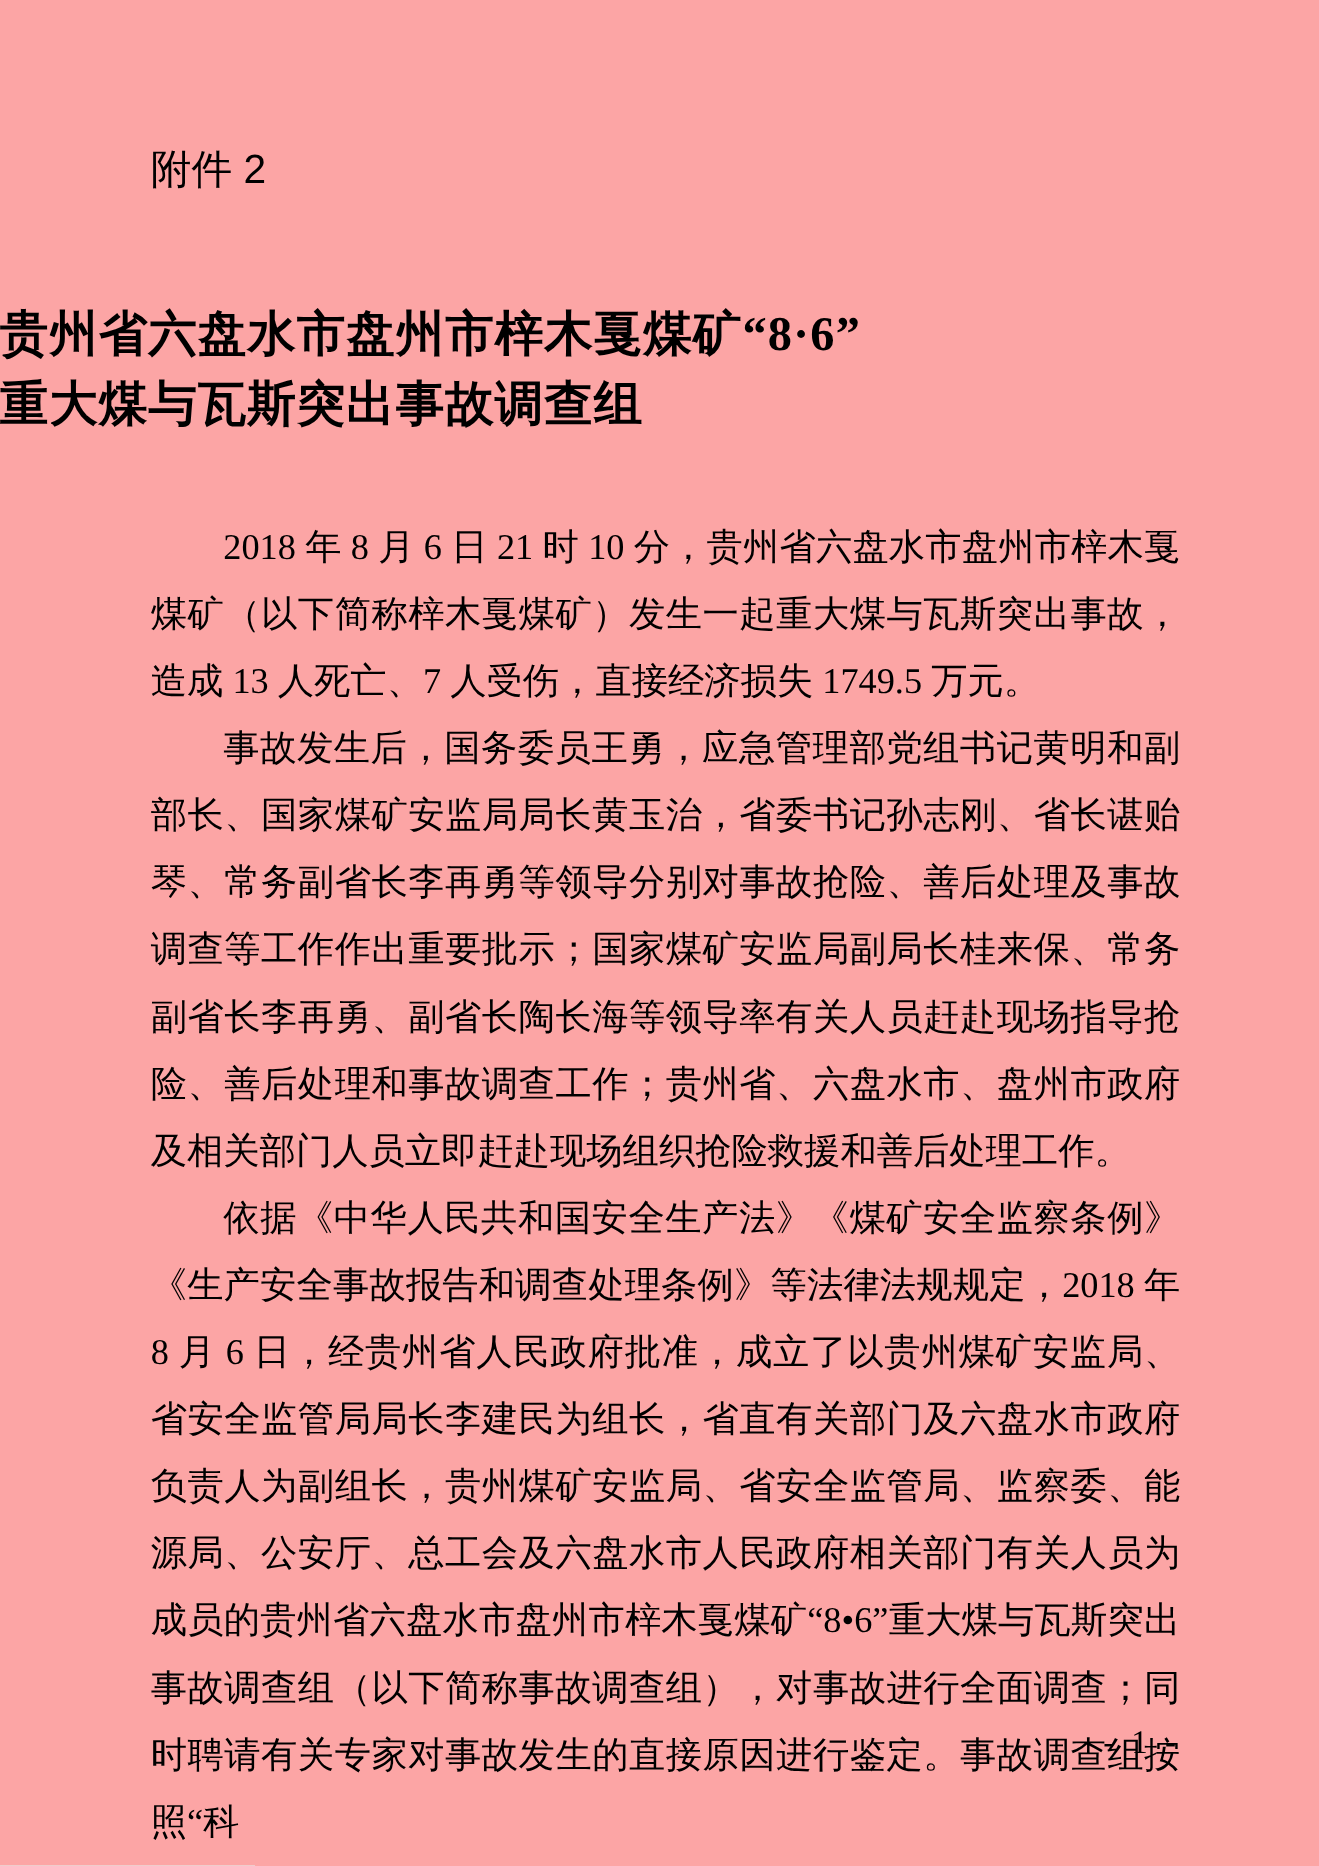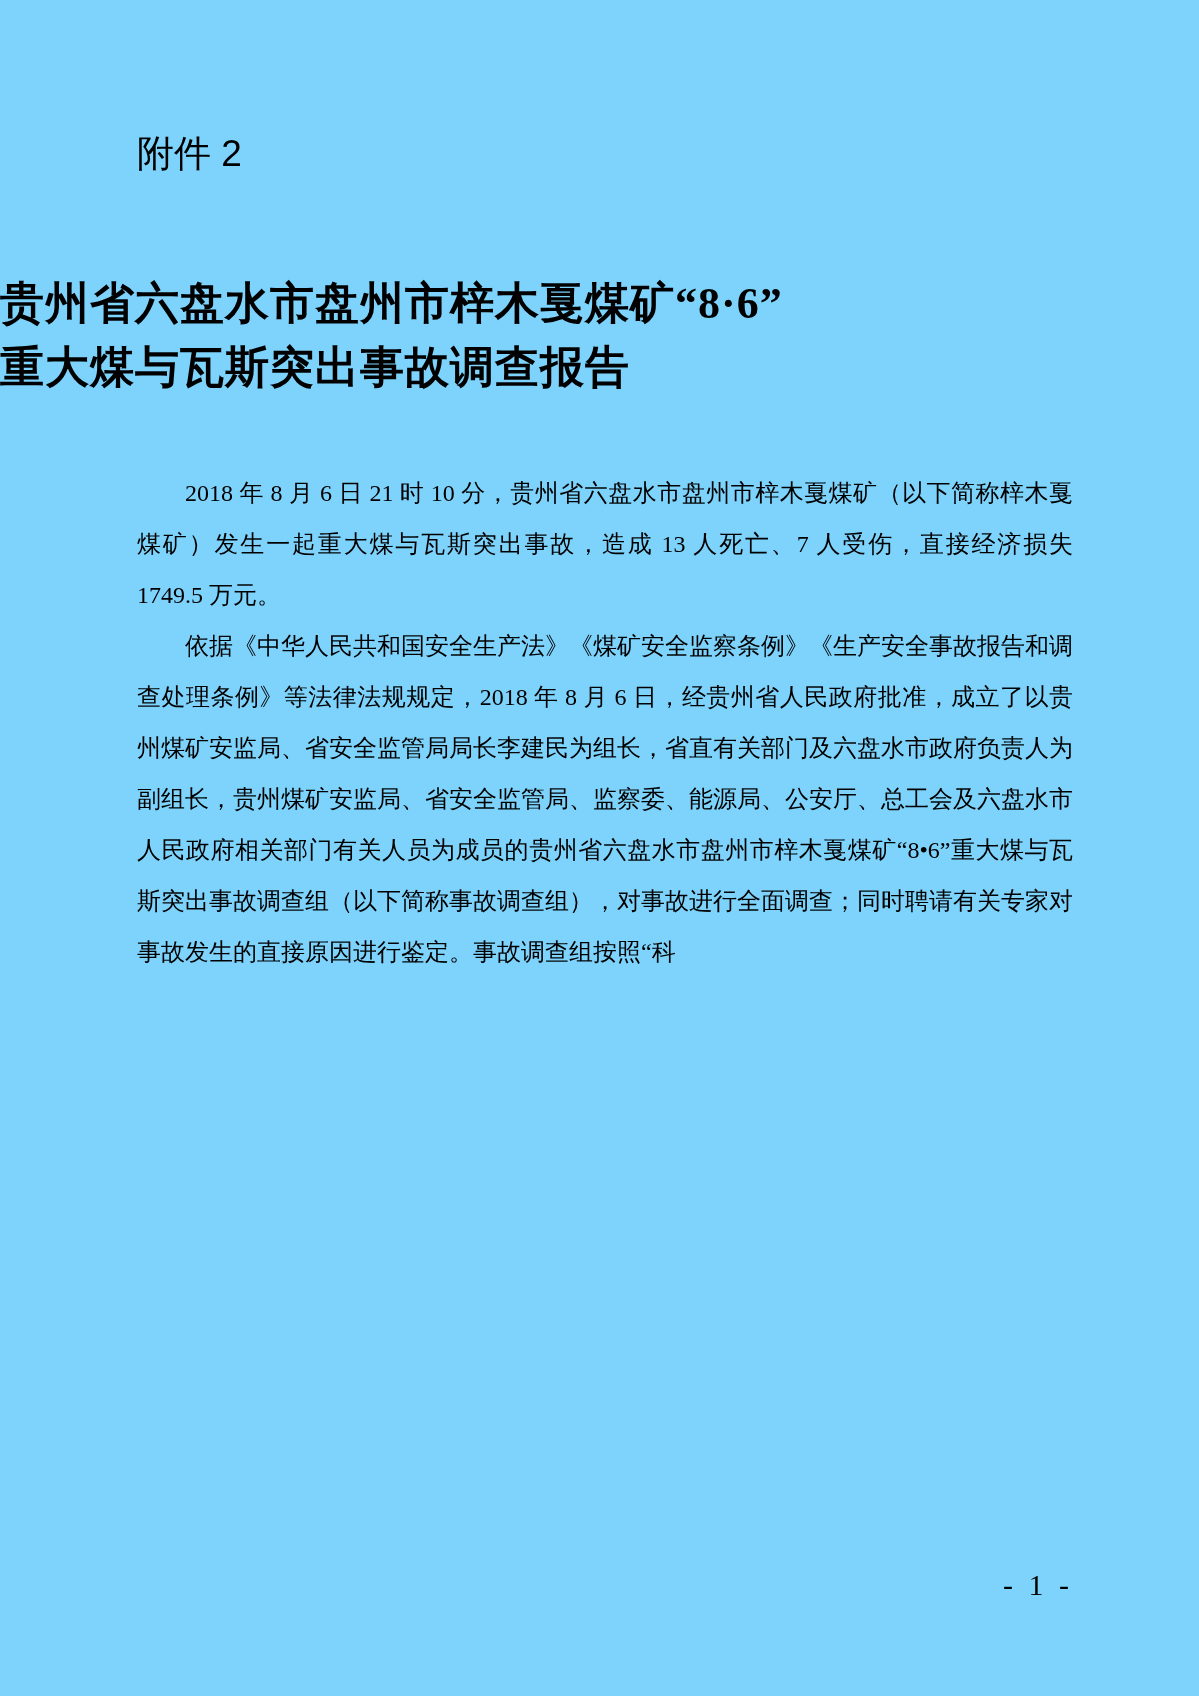--- a/index.html
+++ b/index.html
@@ -4,21 +4,21 @@
 <style>
   * { margin: 0; padding: 0; box-sizing: border-box; }
   html, body { background: #e8e8e8; }
   body { font-family: "Liberation Serif", "DejaVu Serif", serif; }
 
   .page {
     position: relative;
     width: 1199px;
     height: 1696px;
     margin: 0 auto;
-    background: #7dd3fc;
+    background: #fca5a5;
     color: #000000;
     overflow: hidden;
     padding-left: 11px;
   }
 
   .attachment-label {
     position: absolute;
     left: 137px;
     top: 131px;
     font-size: 37px;
@@ -39,22 +39,22 @@
     line-height: 64px;
     letter-spacing: 1px;
     color: #000000;
   }
 
   .doc-body {
     position: absolute;
     left: 137px;
     top: 468px;
     width: 936px;
-    font-size: 24px;
-    line-height: 51px;
+    font-size: 33px;
+    line-height: 61px;
     text-align: justify;
     text-justify: inter-character;
     color: #000000;
   }
 
   .doc-body p {
     text-indent: 2em;
     margin: 0;
   }
 
@@ -71,23 +71,24 @@
 </style>
 </head>
 <body>
 
 <div class="page">
 
   <div class="attachment-label">附件 2</div>
 
   <div class="doc-title">
     <div>贵州省六盘水市盘州市梓木戛煤矿“8·6”</div>
-    <div>重大煤与瓦斯突出事故调查报告</div>
+    <div>重大煤与瓦斯突出事故调查组</div>
   </div>
 
   <div class="doc-body">
     <p>2018 年 8 月 6 日 21 时 10 分，贵州省六盘水市盘州市梓木戛煤矿（以下简称梓木戛煤矿）发生一起重大煤与瓦斯突出事故，造成 13 人死亡、7 人受伤，直接经济损失 1749.5 万元。</p>
+    <p>事故发生后，国务委员王勇，应急管理部党组书记黄明和副部长、国家煤矿安监局局长黄玉治，省委书记孙志刚、省长谌贻琴、常务副省长李再勇等领导分别对事故抢险、善后处理及事故调查等工作作出重要批示；国家煤矿安监局副局长桂来保、常务副省长李再勇、副省长陶长海等领导率有关人员赶赴现场指导抢险、善后处理和事故调查工作；贵州省、六盘水市、盘州市政府及相关部门人员立即赶赴现场组织抢险救援和善后处理工作。</p>
     <p>依据《中华人民共和国安全生产法》《煤矿安全监察条例》《生产安全事故报告和调查处理条例》等法律法规规定，2018 年 8 月 6 日，经贵州省人民政府批准，成立了以贵州煤矿安监局、省安全监管局局长李建民为组长，省直有关部门及六盘水市政府负责人为副组长，贵州煤矿安监局、省安全监管局、监察委、能源局、公安厅、总工会及六盘水市人民政府相关部门有关人员为成员的贵州省六盘水市盘州市梓木戛煤矿“8•6”重大煤与瓦斯突出事故调查组（以下简称事故调查组），对事故进行全面调查；同时聘请有关专家对事故发生的直接原因进行鉴定。事故调查组按照“科</p>
   </div>
 
   <div class="page-number">- 1 -</div>
 
 </div>
 
 </body></html>

